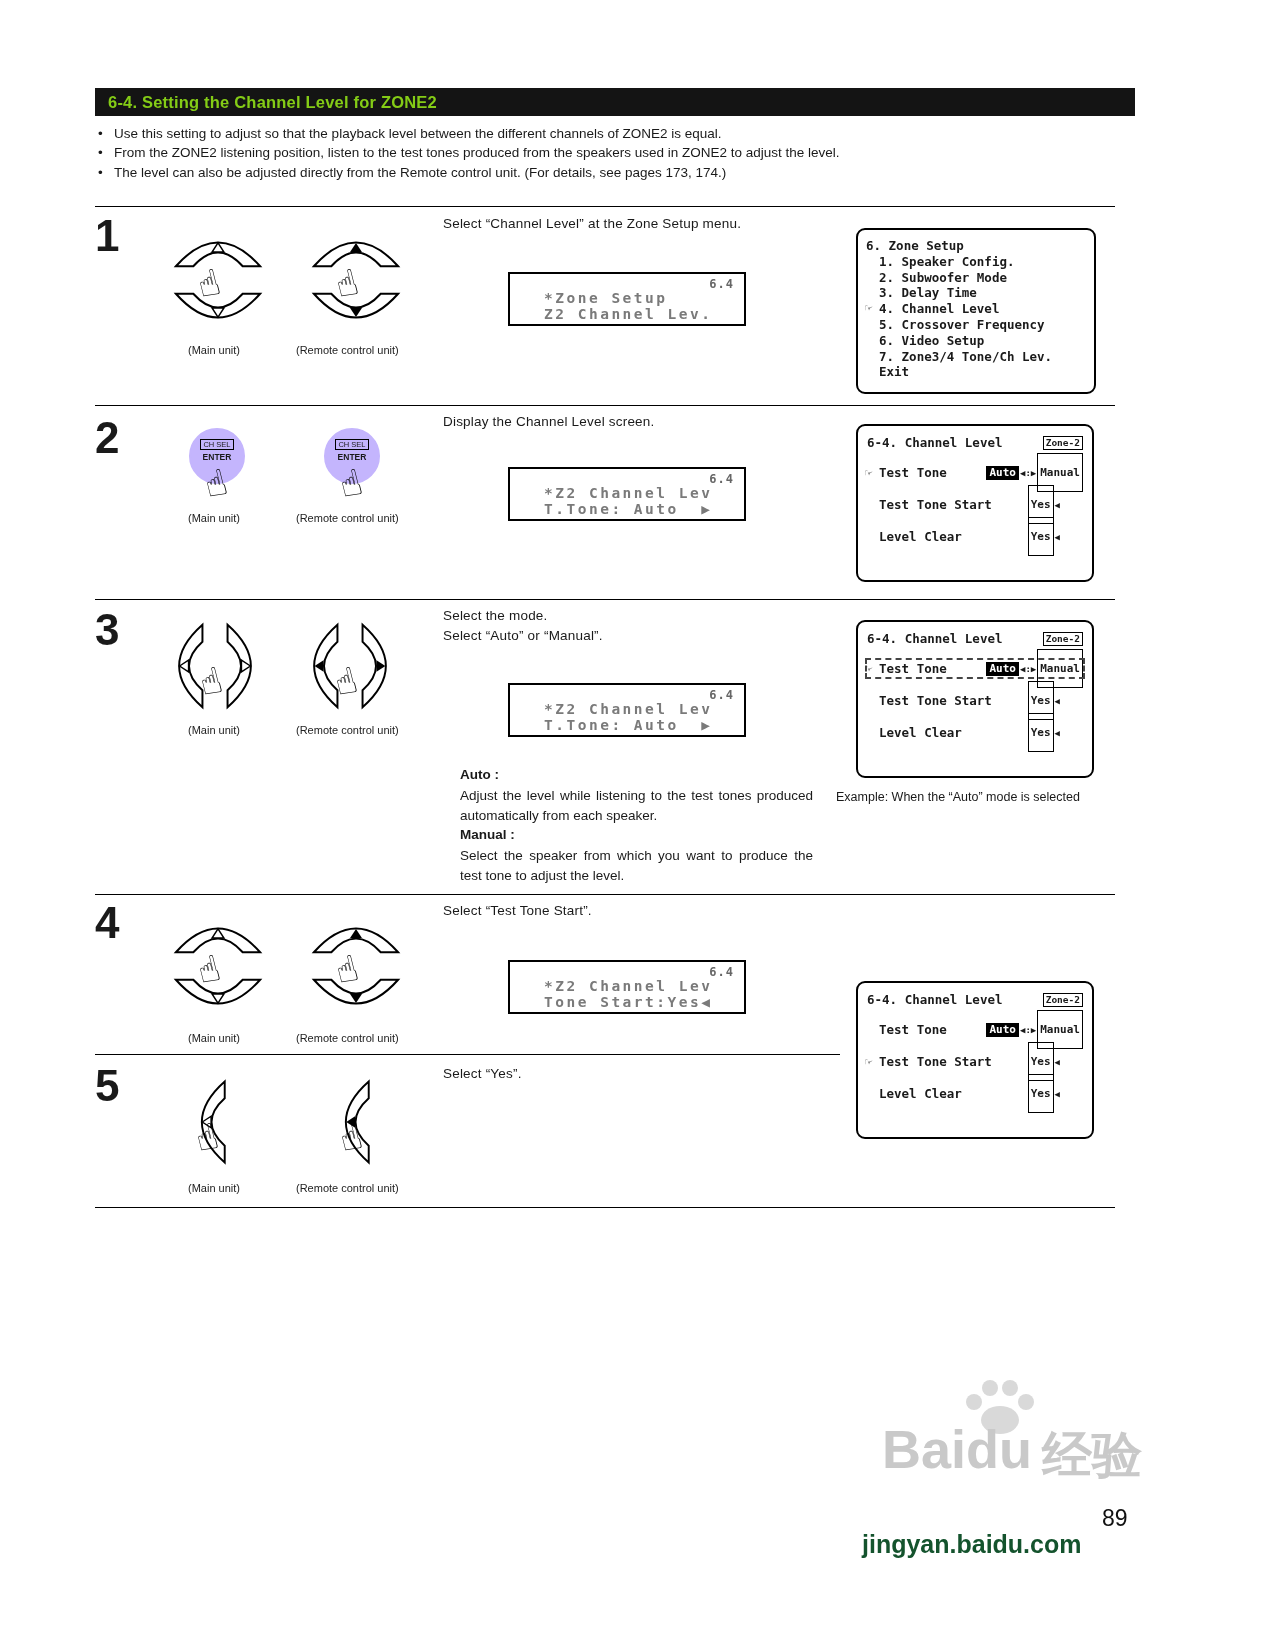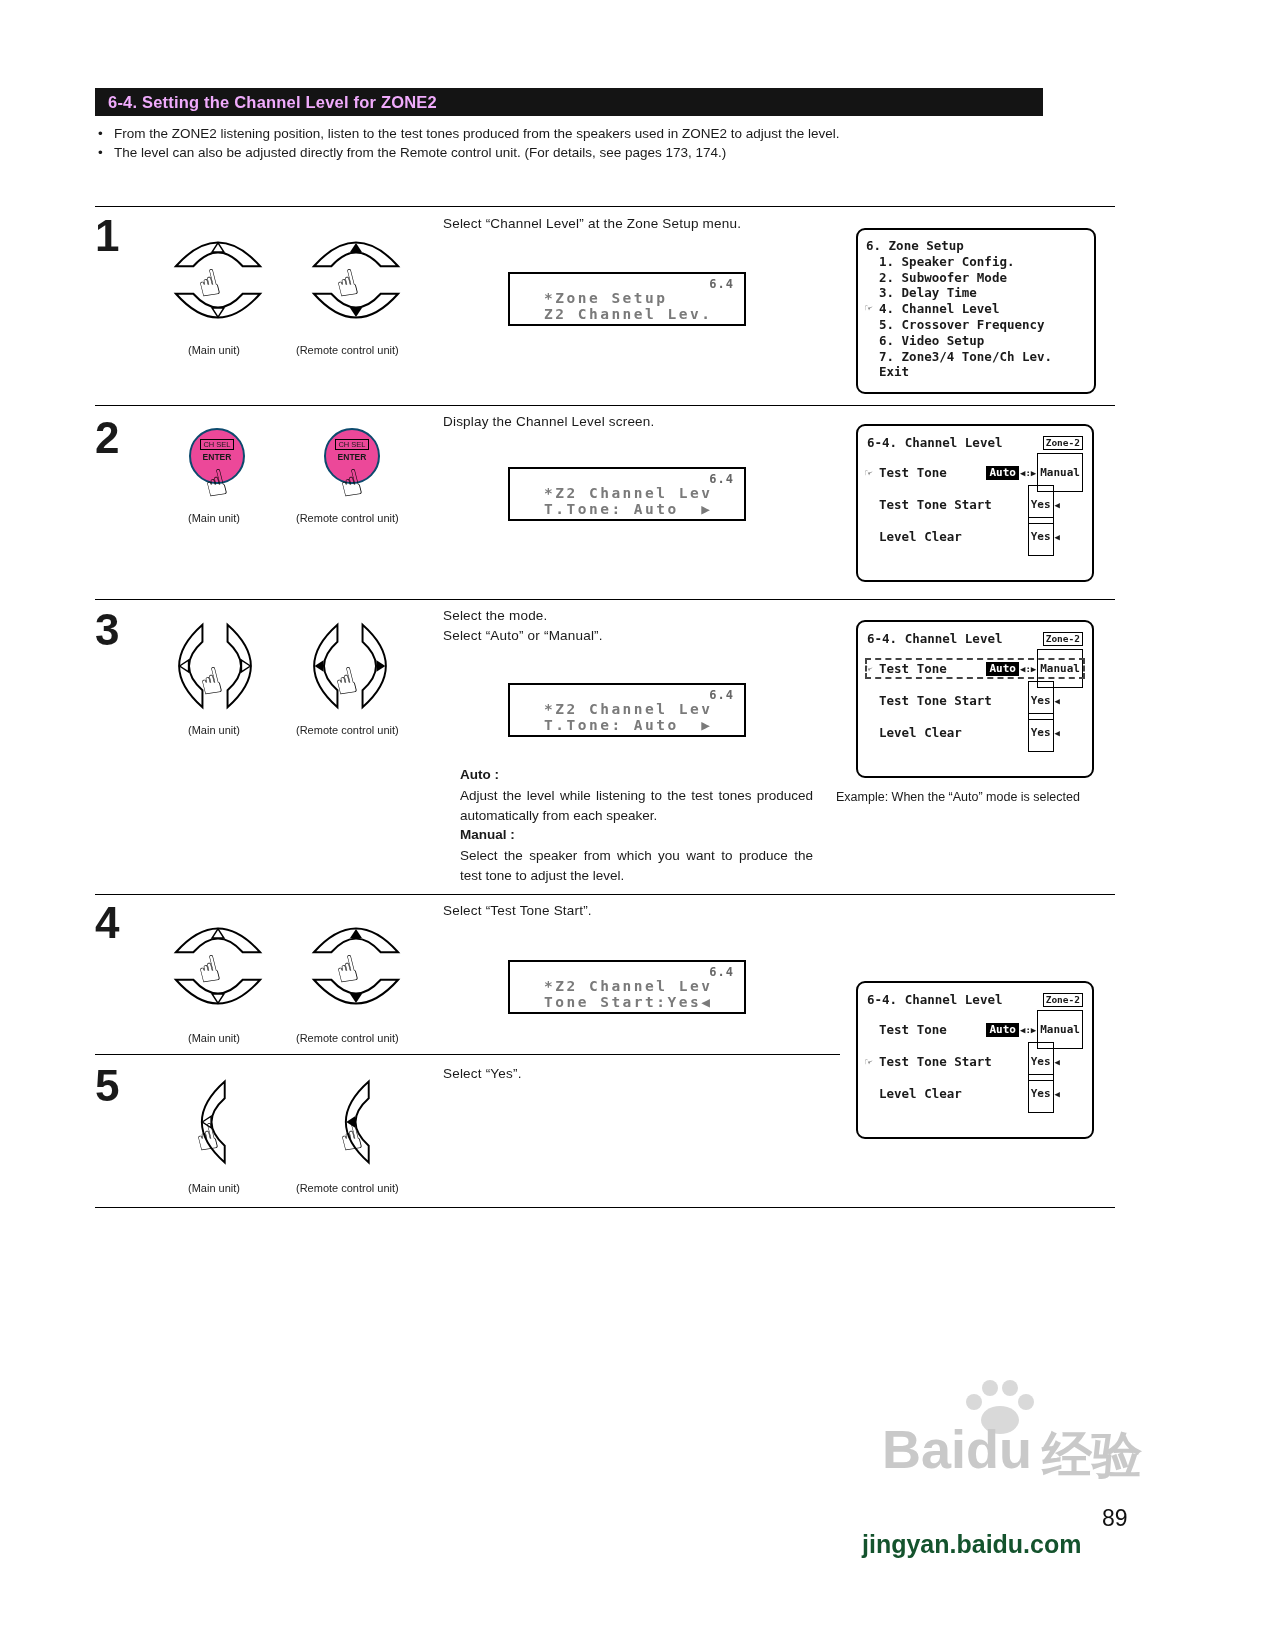--- a/index.html
+++ b/index.html
@@ -1,20 +1,20 @@
 <!DOCTYPE html>
 <html><head>
 <meta charset="utf-8">
 <style>
   html,body{margin:0;padding:0;background:#fff;}
   .page{position:relative;width:1275px;height:1652px;background:#fff;overflow:hidden;
         font-family:"Liberation Sans",sans-serif;color:#1a1a1a;}
 
-  .header-bar{position:absolute;left:95px;top:88px;width:948px;height:28px;background:#141414;
-              color:#f0abfc;font-size:16.5px;font-weight:bold;line-height:28px;padding-left:13px;
+  .header-bar{position:absolute;left:95px;top:88px;width:1040px;height:28px;background:#141414;
+              color:#84cc16;font-size:16.5px;font-weight:bold;line-height:28px;padding-left:13px;
               box-sizing:border-box;letter-spacing:.2px;}
   .bullets{position:absolute;left:97px;top:124px;width:1012px;}
   .bullet{font-size:13.5px;line-height:19.4px;padding-left:17px;position:relative;}
   .bullet::before{content:"•";position:absolute;left:1px;top:0;}
 
   .rule{position:absolute;height:0;border-top:1.5px solid #000;}
 
   .stepnum{position:absolute;left:95px;font-size:44px;font-weight:800;line-height:1;}
   .instr{position:absolute;left:443px;font-size:13.5px;letter-spacing:.2px;}
   .caption{position:absolute;font-size:11px;color:#222;}
@@ -44,23 +44,23 @@
              margin-bottom:15px;height:17px;}
   .chbox-row .ptr{left:-2px;top:2px;}
   .grp{margin-left:auto;display:flex;align-items:center;text-align:right;}
   .grp.offset{margin-right:22px;}
   .badge-inv{background:#000;color:#fff;padding:0 3px;font-size:11px;line-height:14px;}
   .badge-box{border:1.2px solid #000;padding:12px 2px;font-size:11px;line-height:13px;}
   .mini{font-size:9px;margin:0 1px;}
   .dashed{outline:2px dashed #444;}
 
   
-  .circle-btn{position:absolute;width:56px;height:56px;border:2px solid #0c4a6e;border-radius:50%;
+  .circle-btn{position:absolute;width:56px;height:56px;border:2px solid #c4b5fd;border-radius:50%;
               box-sizing:border-box;display:flex;flex-direction:column;align-items:center;
-              padding-top:9px;background:#ec4899;}
+              padding-top:9px;background:#c4b5fd;}
   .chsel-label{font-size:7.5px;border:1px solid #000;padding:0 2px;line-height:9px;white-space:nowrap;}
   .enter-label{font-size:8.5px;font-weight:bold;margin-top:2px;}
   .hand{position:absolute;font-size:36px;line-height:1;color:#000;z-index:3;
         font-family:"DejaVu Sans",sans-serif;transform:rotate(-14deg);}
   .btn-svg{position:absolute;}
 
   
   .para-label{position:absolute;left:460px;font-size:13.5px;font-weight:bold;}
   .para{position:absolute;left:460px;width:353px;font-size:13.5px;line-height:19.8px;text-align:justify;}
   .ex-cap{position:absolute;left:836px;top:790px;font-size:12.5px;}
@@ -81,20 +81,21 @@
   </defs>
 </svg>
 
 <div class="page">
 
   <div class="header-bar">
     <span>6-4. Setting the Channel Level for ZONE2</span>
   </div>
 
   <div class="bullets">
+    <div class="bullet">Use this setting to adjust so that the playback level between the different channels of ZONE2 is equal.</div>
     <div class="bullet">From the ZONE2 listening position, listen to the test tones produced from the speakers used in ZONE2 to adjust the level.</div>
     <div class="bullet">The level can also be adjusted directly from the Remote control unit. (For details, see pages 173, 174.)</div>
   </div>
 
   <div class="rule" style="left:95px;top:206px;width:1020px;"></div>
   <div class="rule" style="left:95px;top:405px;width:1020px;"></div>
   <div class="rule" style="left:95px;top:599px;width:1020px;"></div>
   <div class="rule" style="left:95px;top:894px;width:1020px;"></div>
   <div class="rule" style="left:95px;top:1054px;width:745px;"></div>
   <div class="rule" style="left:95px;top:1207px;width:1020px;"></div>

